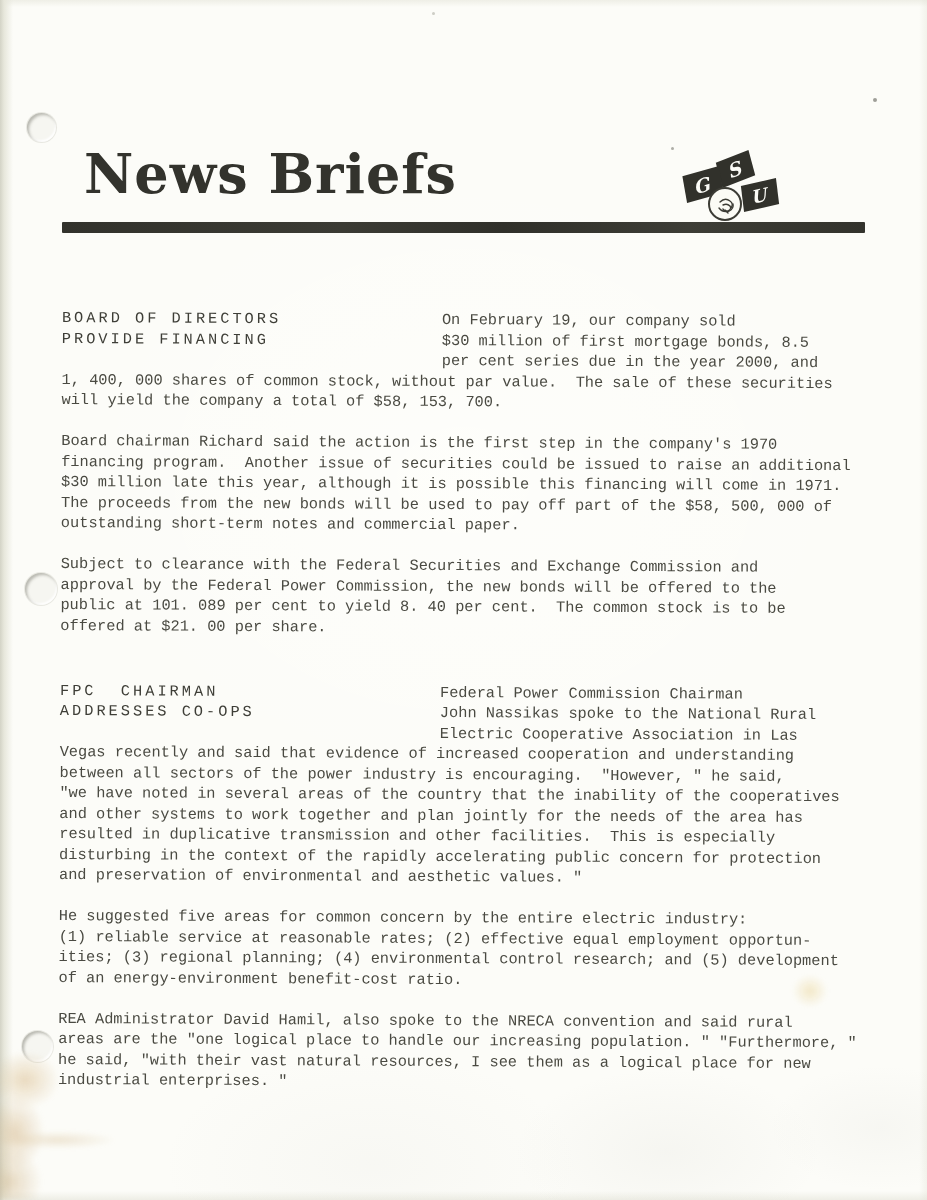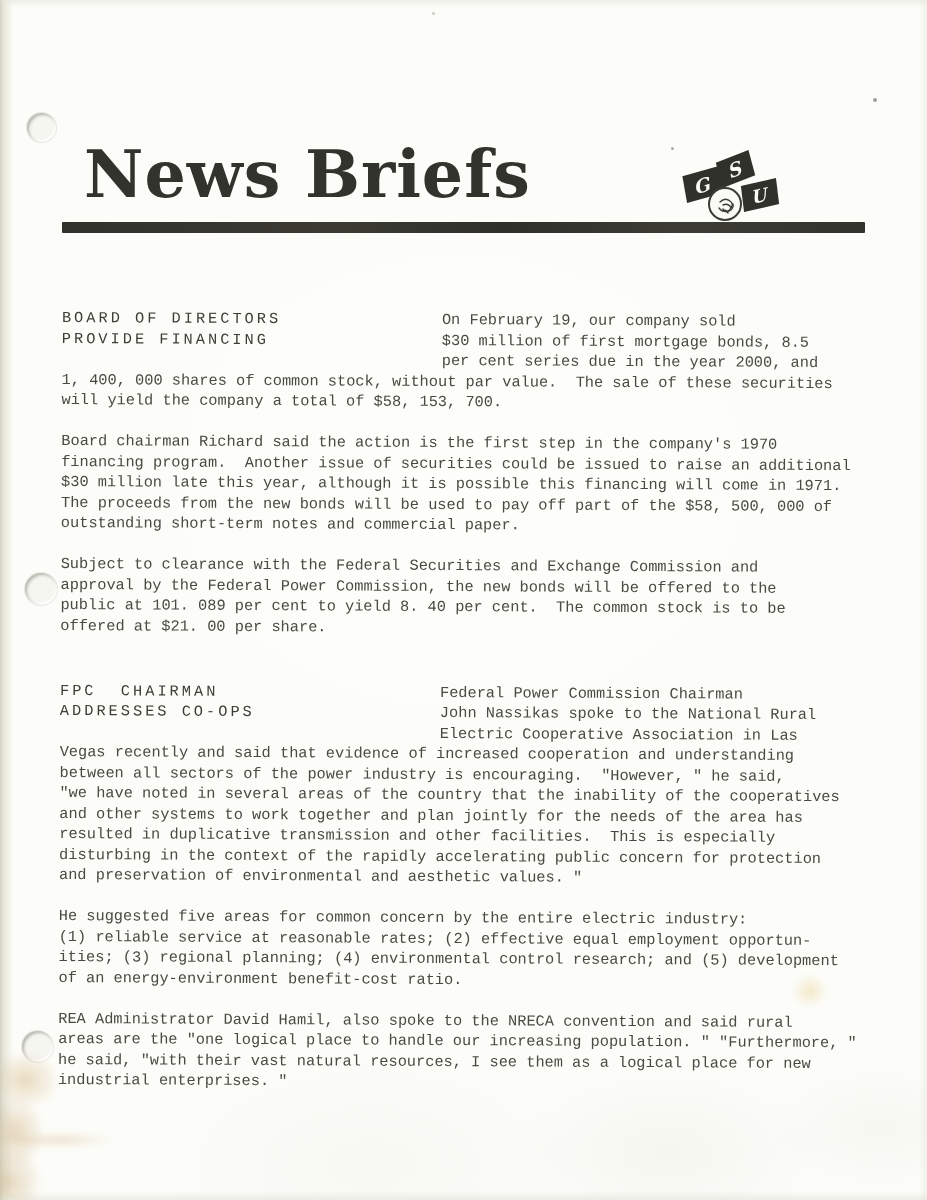--- a/index.html
+++ b/index.html
@@ -57,21 +57,21 @@
   }
   .speck{position:absolute;border-radius:50%;pointer-events:none;}
   .speck-1{left:873px;top:98px;width:4px;height:4px;background:rgba(95,95,88,0.6);}
   .speck-2{left:432px;top:12px;width:3px;height:3px;background:rgba(160,160,148,0.5);}
   .speck-3{left:671px;top:147px;width:3px;height:3px;background:rgba(110,110,100,0.55);}
 
   
   .title{
     position:absolute;left:84px;top:140px;margin:0;
     font-family:"DejaVu Serif", serif;
-    font-size:65px;line-height:68px;font-weight:700;
+    font-size:54px;line-height:68px;font-weight:700;
     letter-spacing:1px;color:#33332d;
   }
   .rule{
     position:absolute;left:62px;top:222px;width:803px;height:11px;
     background:linear-gradient(90deg,#32322c 0,#3b3b34 35%,#30302a 55%,#3d3d36 78%,#33332d 100%);
     border-radius:1px;
   }
 
   
   .logo{position:absolute;left:678px;top:150px;width:112px;height:80px;}

